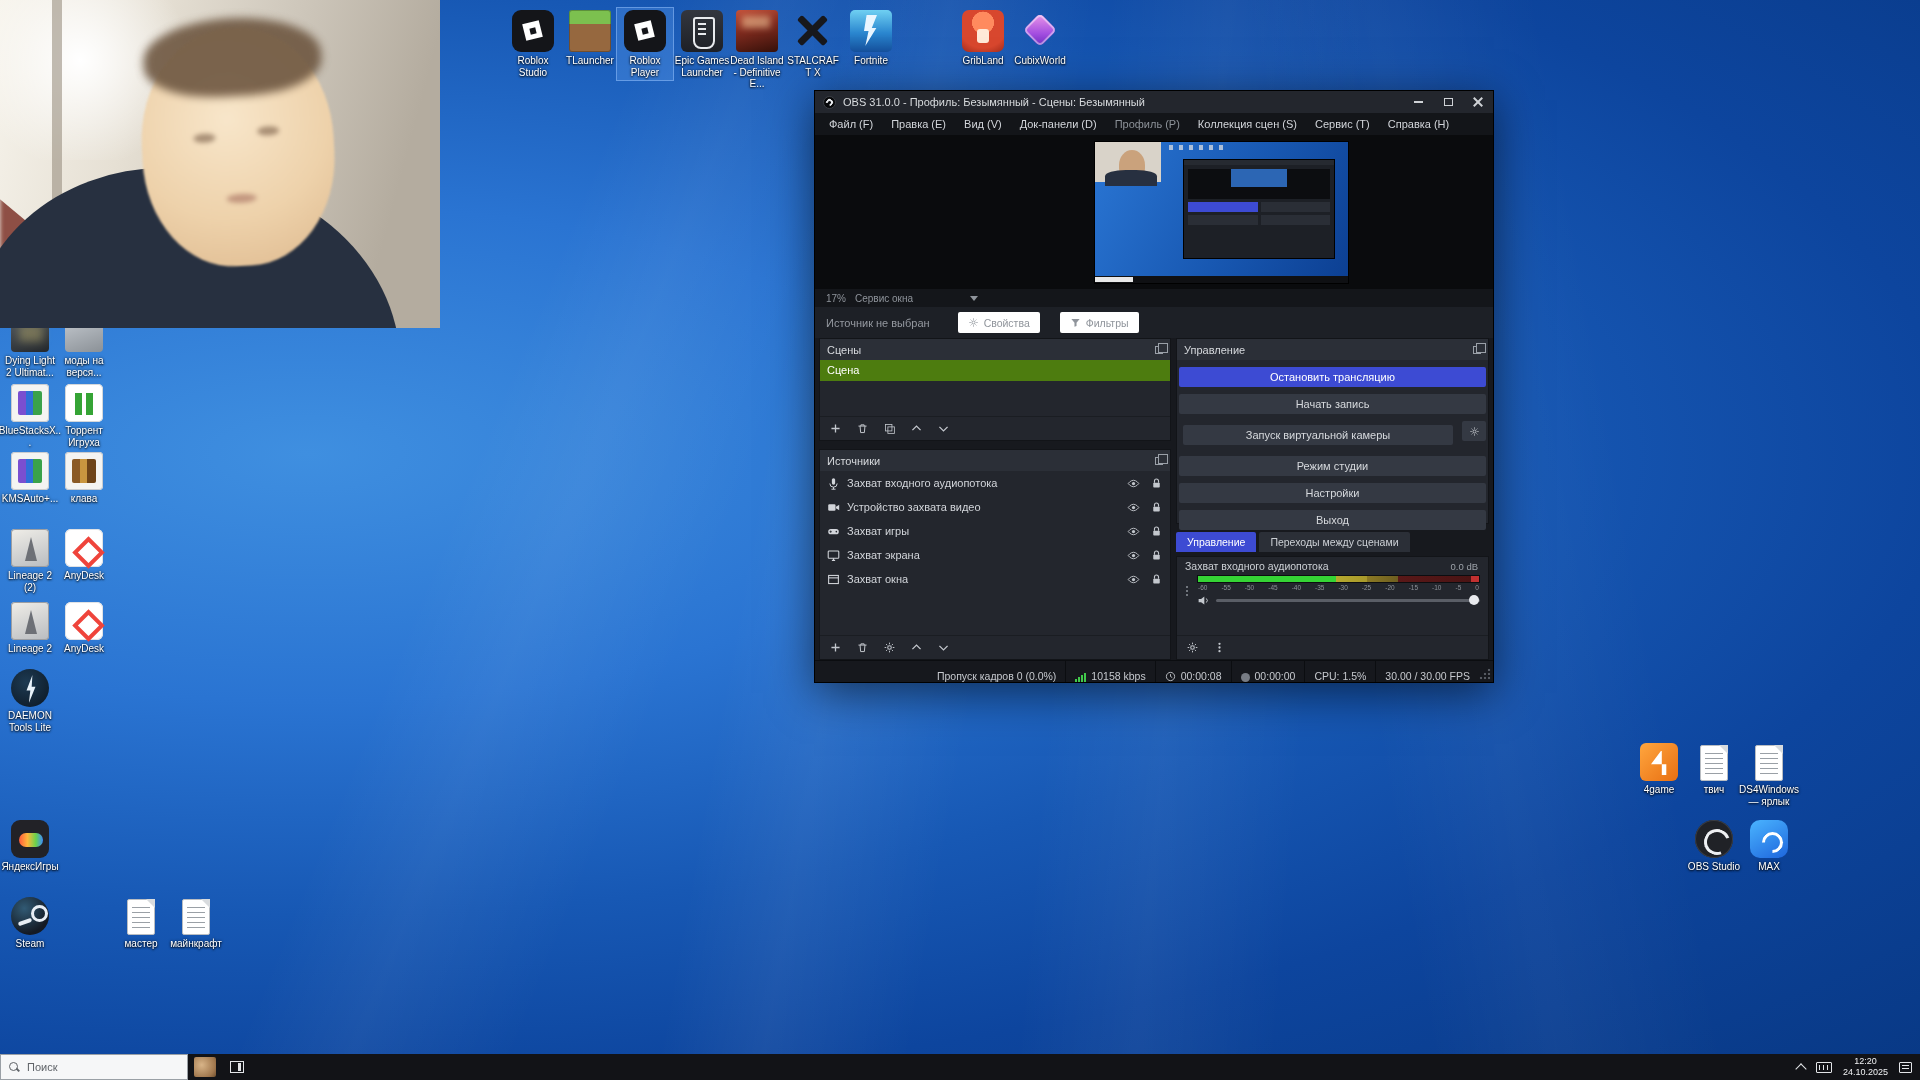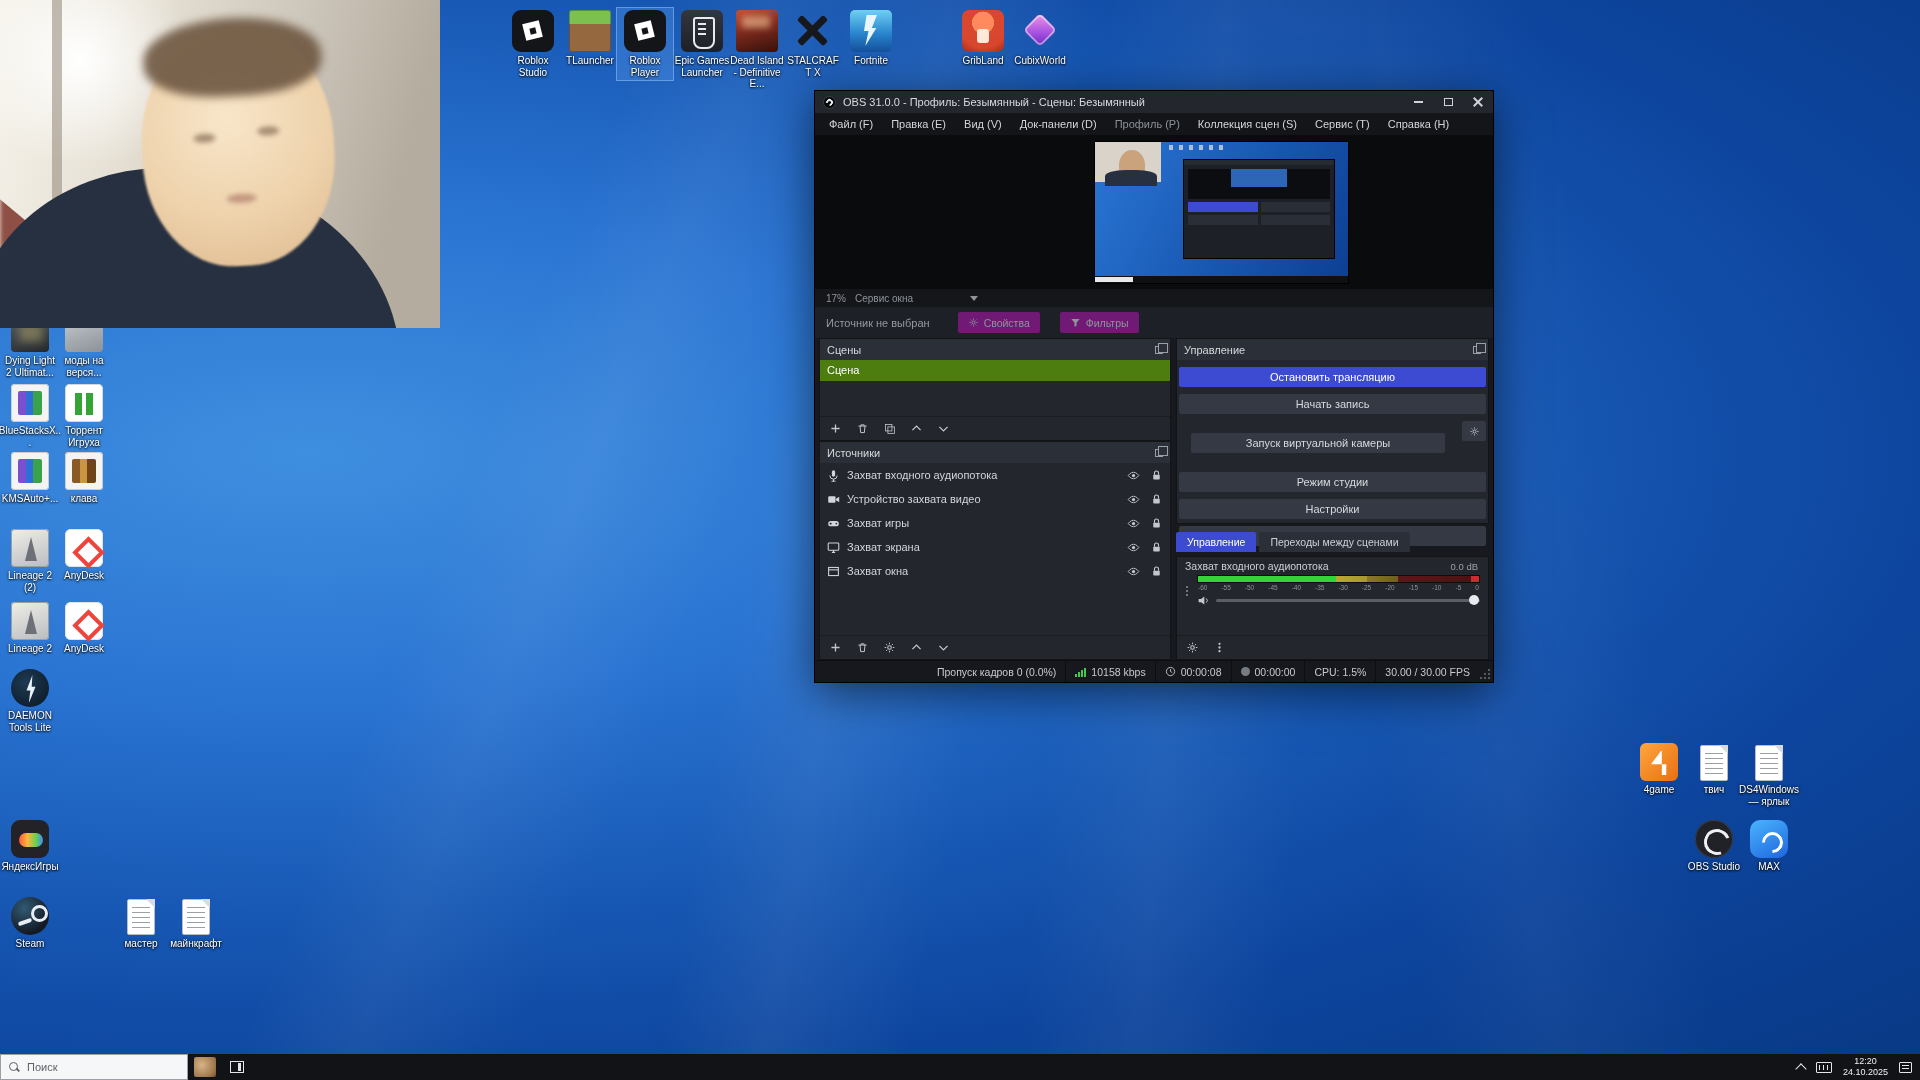--- a/index.html
+++ b/index.html
@@ -115,62 +115,62 @@
   .m-prev::after{content:"";display:block;width:40%;height:60%;margin:4px auto 0;background:#2c66b4}
   .m-row{display:flex;gap:3px;margin:3px 4px 0}
   .m-cell{flex:1;height:10px;background:#2a2e36}
   .m-cell.blue{background:#3d4bd3}
   .m-task{position:absolute;left:0;right:0;bottom:0;height:7px;background:#0f1013}
   .m-task::after{content:"";position:absolute;left:0;top:1px;width:38px;height:5px;background:#e8e8e8}
   .zoomrow{position:absolute;left:0;right:0;top:198px;height:18px;background:#14161a;display:flex;align-items:center;gap:9px;padding:0 11px;font-size:10px;color:#8f949b}
   .caret{width:0;height:0;border-left:4px solid transparent;border-right:4px solid transparent;border-top:5px solid #8f949b;margin-left:48px}
   .srcrow{position:absolute;left:0;right:0;top:216px;height:31px;background:#1d2026;display:flex;align-items:center;gap:20px;padding:0 11px}
   .nosrc{font-size:11px;color:#9599a0;margin-right:8px}
-  .pbtn{height:21px;display:flex;align-items:center;gap:5px;padding:0 10px;background:#701a75;border-radius:2px;font-size:10.5px;color:#8f949b}
+  .pbtn{height:21px;display:flex;align-items:center;gap:5px;padding:0 10px;background:#ffffff;border-radius:2px;font-size:10.5px;color:#8f949b}
   .docks{position:absolute;left:4px;right:4px;top:247px;bottom:22px;display:flex;gap:5px}
-  .col-left{width:352px;display:flex;flex-direction:column;gap:0}
+  .col-left{width:352px;display:flex;flex-direction:column;gap:8px}
   .col-right{flex:1;display:flex;flex-direction:column}
   .dock{background:#23262d;border:1px solid #121418;display:flex;flex-direction:column;min-height:0}
   .dock-h{height:21px;flex:none;background:#2b2f37;display:flex;align-items:center;padding:0 7px;font-size:11px;color:#d6d9dd}
   .undock{margin-left:auto;width:8px;height:8px;border:1px solid #9aa0a8;position:relative}
   .undock::after{content:"";position:absolute;left:2px;top:-4px;width:8px;height:8px;border:1px solid #9aa0a8;background:#2b2f37}
   .dock-body{flex:1;min-height:0;position:relative}
   .dock-tools{height:24px;flex:none;border-top:1px solid #1a1d22;display:flex;align-items:center;gap:14px;padding:0 9px;color:#c3c7cd}
   .scenes{height:103px;flex:none}
   .sources{flex:1}
   .scene-item{height:21px;line-height:21px;padding:0 7px;font-size:11px;color:#fff;background:#4d7c0f}
   .src-item{height:24px;display:flex;align-items:center;gap:7px;padding:0 7px;font-size:11px;color:#d2d5da}
   .src-item .tail{margin-left:auto;display:flex;gap:10px;align-items:center;color:#c3c7cd}
   .controls{height:186px;flex:none}
   .ctl-body{padding:7px 2px 0}
   .cbtn{display:block;width:100%;height:20px;background:#343943;border:none;border-radius:2px;color:#d6d9dd;font-size:11px;line-height:20px;text-align:center;margin-bottom:7px;font-family:inherit}
   .cbtn.primary{background:#3d4bd3;color:#fff}
   .vc-row{display:flex;gap:5px;margin-bottom:7px}
-  .vc-row .cbtn{flex:1;margin:12px}
+  .vc-row .cbtn{flex:1;margin:4px}
   .vc-gear{width:24px;height:20px;flex:none;background:#343943;border-radius:2px;display:grid;place-items:center;color:#c3c7cd}
   .dock-tabs{display:flex;gap:3px;margin:8px 0 4px;flex:none}
   .dtab{height:20px;padding:0 11px;font-size:10.5px;line-height:20px;color:#ccd0d5;background:#2b2f37;border-radius:2px 2px 0 0}
   .dtab.active{background:#3d4bd3;color:#fff}
   .mixer{flex:1}
   .mix-body{padding:2px 8px 0 6px}
   .chan-row{display:flex;justify-content:space-between;align-items:baseline;font-size:10.5px;color:#ccd0d5;padding:1px 2px 3px}
   .dbval{font-size:9.5px;color:#9da2a9}
   .mix-grid{display:flex;gap:6px;align-items:stretch}
   .mix-handle{width:8px;display:flex;flex-direction:column;justify-content:center;gap:2px;align-items:center}
   .mix-handle i{width:2px;height:2px;border-radius:50%;background:#8d9299}
   .mix-col{flex:1;min-width:0}
   .meter{height:8px;border:1px solid #0c0d10;
     background:linear-gradient(90deg,#35d435 0%,#35d435 49%,#b6a92e 49%,#a8992b 60%,#8c7a24 60%,#6e5e20 71%,#5a1818 71%,#4a1414 97%,#c23030 97%,#c23030 100%)}
   .ticks{display:flex;justify-content:space-between;font-size:6.5px;color:#8d9299;line-height:9px;padding:0 1px}
   .slider-row{display:flex;align-items:center;gap:6px;margin-top:2px;color:#c3c7cd}
   .slider{flex:1;height:3px;background:#5a5e66;border-radius:2px;position:relative}
   .sl-handle{position:absolute;right:1px;top:-4px;width:10px;height:10px;border-radius:50%;background:#e8eaee}
   .statusbar{position:absolute;left:0;right:0;bottom:0;height:22px;background:#16181d;border-top:1px solid #0b0d10;
     display:flex;justify-content:flex-end;align-items:center;font-size:10.5px;color:#c6c9ce;padding-right:14px}
-  .sitem{display:flex;align-items:center;gap:5px;padding:0 9px;height:100%;}
+  .sitem{display:flex;align-items:flex-end;gap:5px;padding:0 9px;height:100%;}
   .sitem + .sitem{border-left:1px solid #0b0d10}
   .bars{display:flex;align-items:flex-end;gap:1px;height:10px}
   .bars i{width:2px;background:#41c94b;display:block}
   .recdot{width:9px;height:9px;border-radius:50%;background:#777c84}
   .grip{position:absolute;right:2px;bottom:2px;width:13px;height:13px;
     background:radial-gradient(circle at 3px 11px,#565a61 1px,transparent 1.6px),
       radial-gradient(circle at 7px 11px,#565a61 1px,transparent 1.6px),
       radial-gradient(circle at 11px 11px,#565a61 1px,transparent 1.6px),
       radial-gradient(circle at 7px 7px,#565a61 1px,transparent 1.6px),
       radial-gradient(circle at 11px 7px,#565a61 1px,transparent 1.6px),

